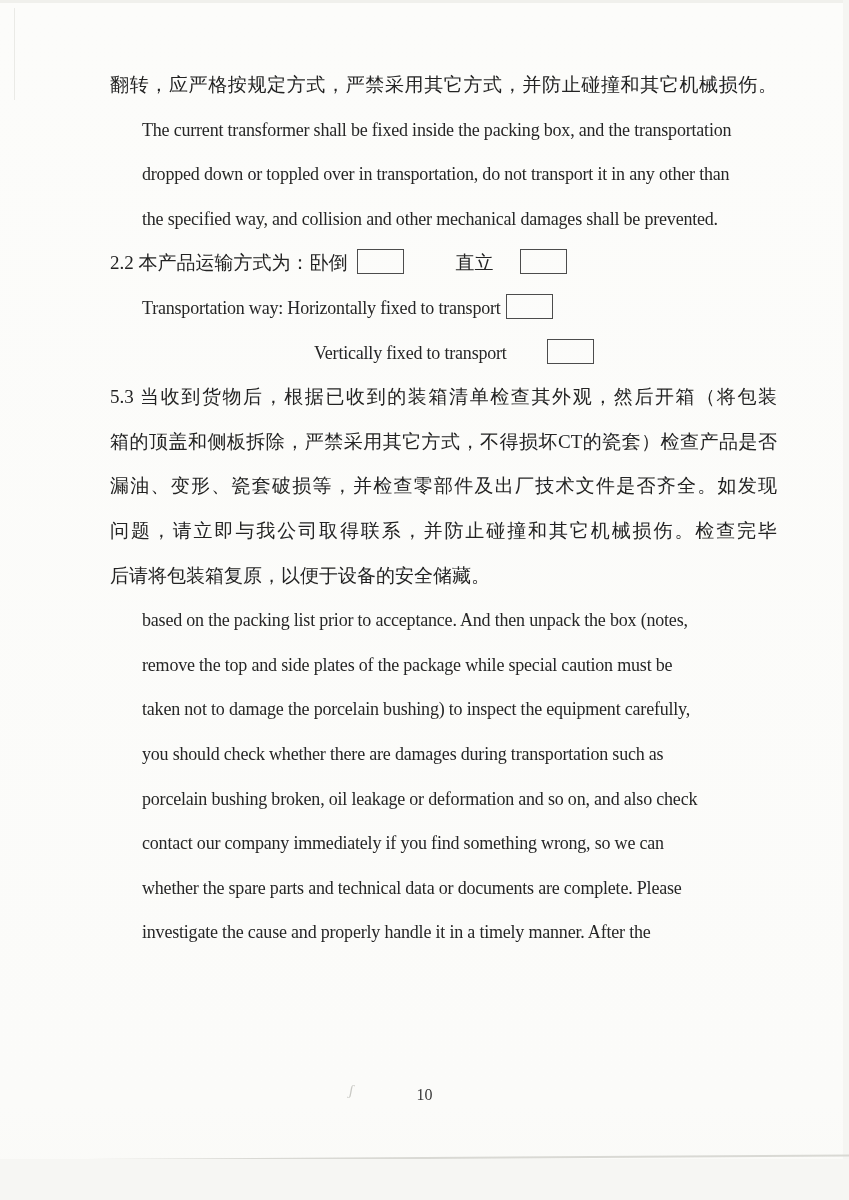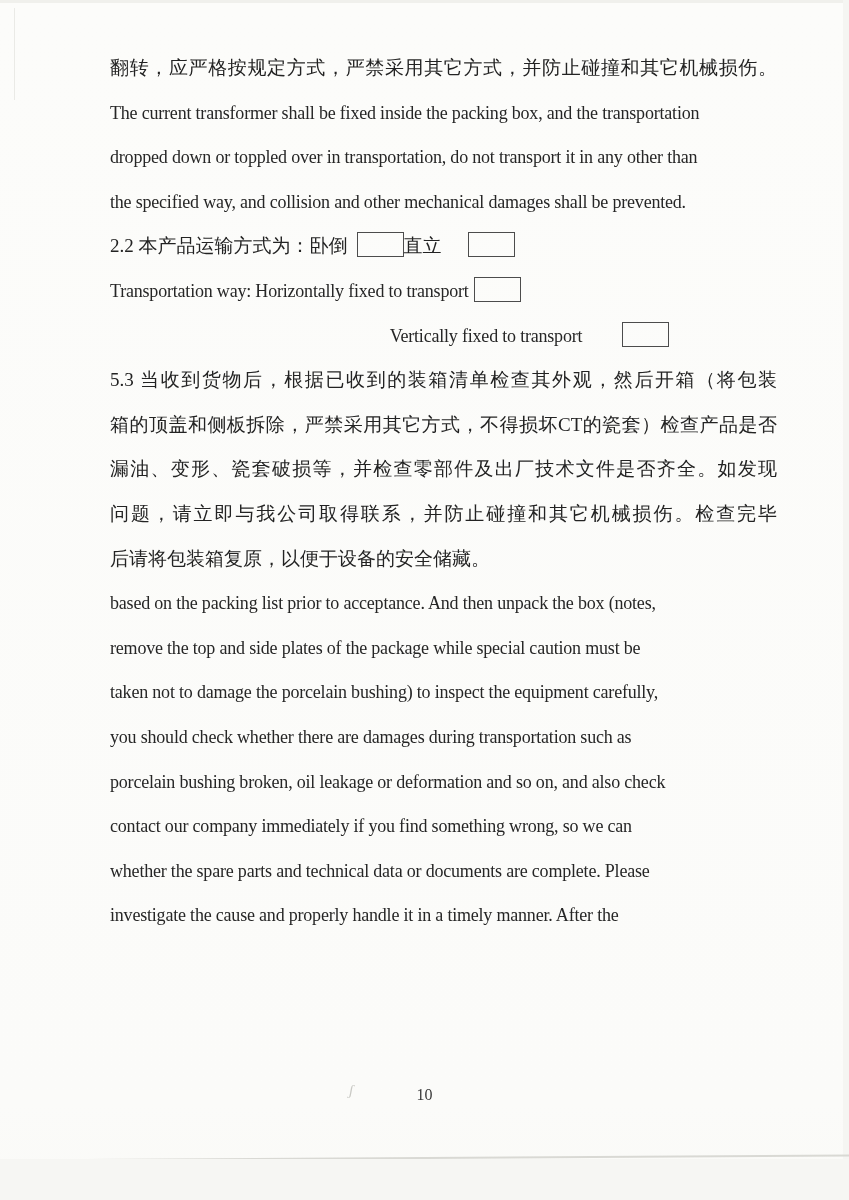--- a/index.html
+++ b/index.html
@@ -39,21 +39,21 @@
     transform: rotate(-0.35deg);
   }
   .bottom-area {
     position: absolute; left: 0; right: 0; top: 1159px; bottom: 0;
     background: #f6f6f3;
   }
 
   .content {
     position: absolute;
     left: 110px;
-    top: 46px;
+    top: 63px;
     width: 667px;
   }
   .line {
     height: 44.6px;
     line-height: 44.6px;
     white-space: nowrap;
   }
   .zh {
     font-size: 19px;
     color: #232323;
@@ -61,38 +61,38 @@
   }
   .just {
     white-space: normal;
     text-align: justify;
     text-align-last: justify;
   }
   .en {
     font-size: 18px;
     letter-spacing: -0.2px;
     color: #262626;
+    margin-left: 32px;
   }
   .indent-vert {
     padding-left: 172px;
-    text-align: center;
   }
   .cbox {
     display: inline-block;
     width: 45px;
     height: 23px;
     border: 1.6px solid #4c4c4c;
     background: transparent;
     vertical-align: -5px;
   }
   .m1 { margin-left: 9px; }
   .m2 { margin-left: 26px; }
   .m3 { margin-left: 5px; }
   .m4 { margin-left: 40px; }
-  .gap-upright { }
+  .gap-upright { margin-left: 52px; }
 
   .footer {
     position: absolute;
     top: 1086px;
     left: 0;
     width: 849px;
     text-align: center;
     font-size: 16px;
     color: #3a3a3a;
   }

